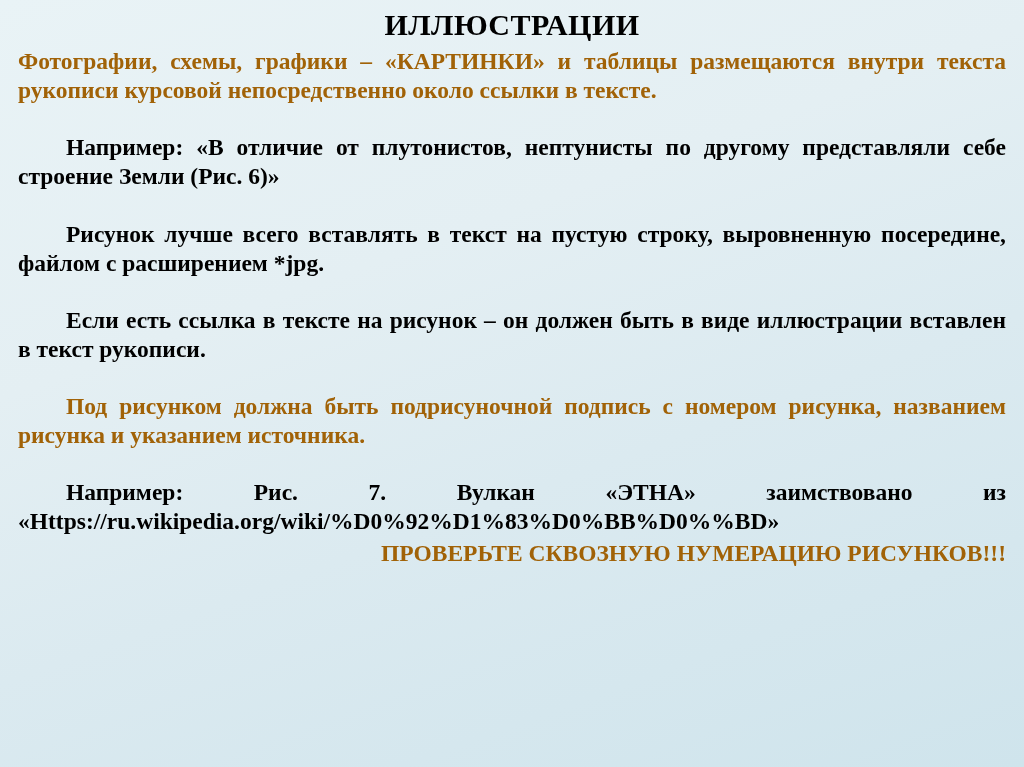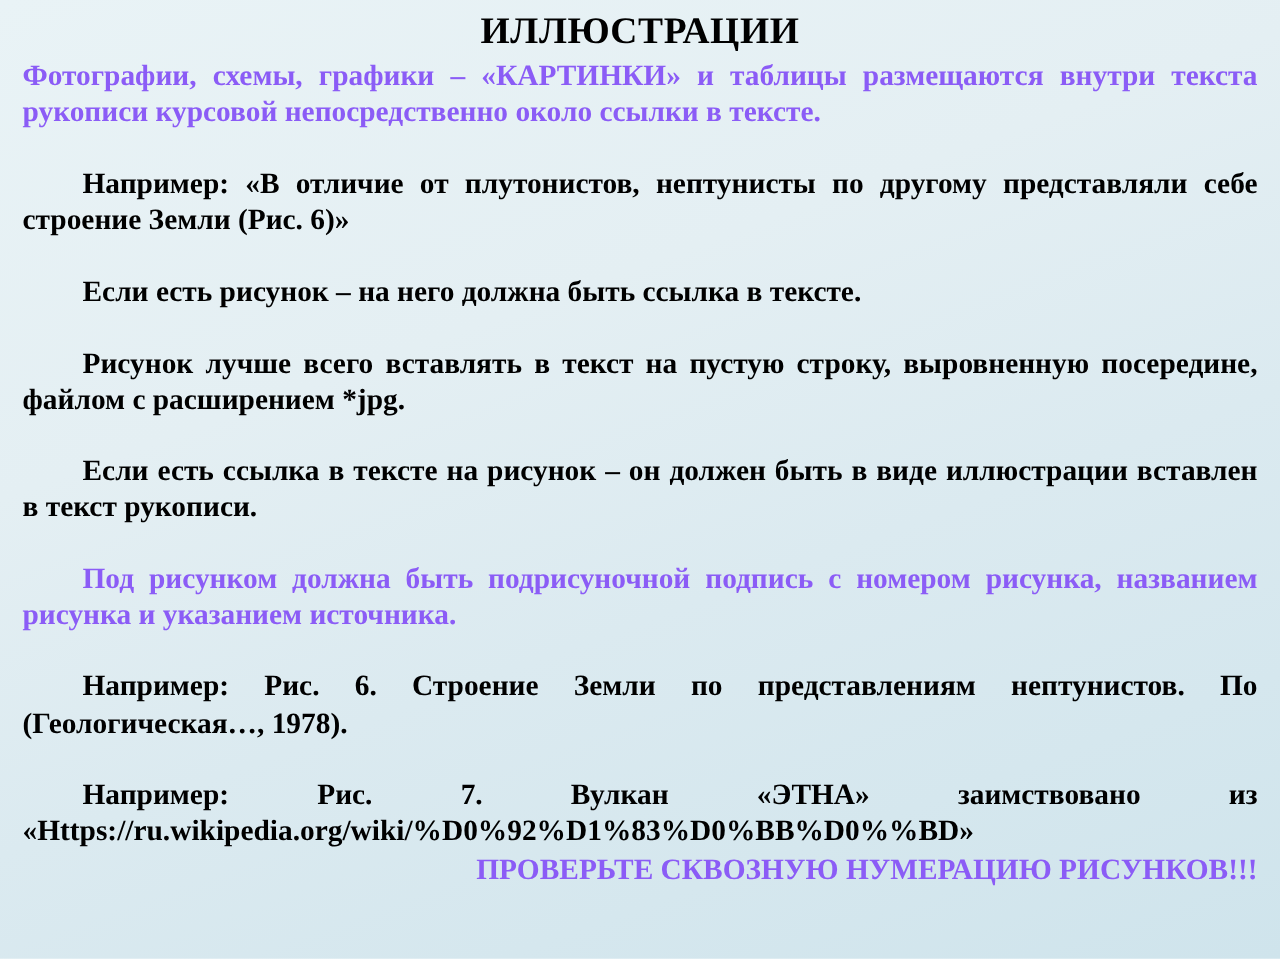--- a/index.html
+++ b/index.html
@@ -32,21 +32,21 @@
   .para {
     font-size: 23.5px;
     font-weight: bold;
     line-height: 1.24;
     text-align: justify;
     text-justify: inter-word;
     margin: 0 0 2px 0;
     color: #000000;
   }
   .para.red {
-    color: #8b5cf6;
+    color: #a16207;
   }
   .para.indent {
     text-indent: 48px;
     margin-top: 28px;
   }
   .para.center {
     text-align: right;
     text-indent: 0;
   }
   .para.last-line-nojust {
@@ -54,20 +54,18 @@
   }
 </style>
 </head>
 <body>
 
 <div class="slide">
   <div class="slide-title">ИЛЛЮСТРАЦИИ</div>
 
   <div class="para red">Фотографии, схемы, графики – «КАРТИНКИ» и таблицы размещаются внутри текста рукописи курсовой непосредственно около ссылки в тексте.</div>
   <div class="para indent">Например: «В отличие от плутонистов, нептунисты по другому представляли себе строение Земли (Рис. 6)»</div>
-  <div class="para indent last-line-nojust">Если есть рисунок – на него должна быть ссылка в тексте.</div>
   <div class="para indent">Рисунок лучше всего вставлять в текст на пустую строку, выровненную посередине, файлом с расширением *jpg.</div>
   <div class="para indent">Если есть ссылка в тексте на рисунок – он должен быть в виде иллюстрации вставлен в текст рукописи.</div>
   <div class="para indent red">Под рисунком должна быть подрисуночной подпись с номером рисунка, названием рисунка и указанием источника.</div>
-  <div class="para indent">Например: Рис. 6. Строение Земли по представлениям нептунистов. По (Геологическая…, 1978).</div>
   <div class="para indent">Например: Рис. 7. Вулкан «ЭТНА» заимствовано из «Https://ru.wikipedia.org/wiki/%D0%92%D1%83%D0%BB%D0%%BD»</div>
   <div class="para center red">ПРОВЕРЬТЕ СКВОЗНУЮ НУМЕРАЦИЮ РИСУНКОВ!!!</div>
 </div>
 
 </body></html>

